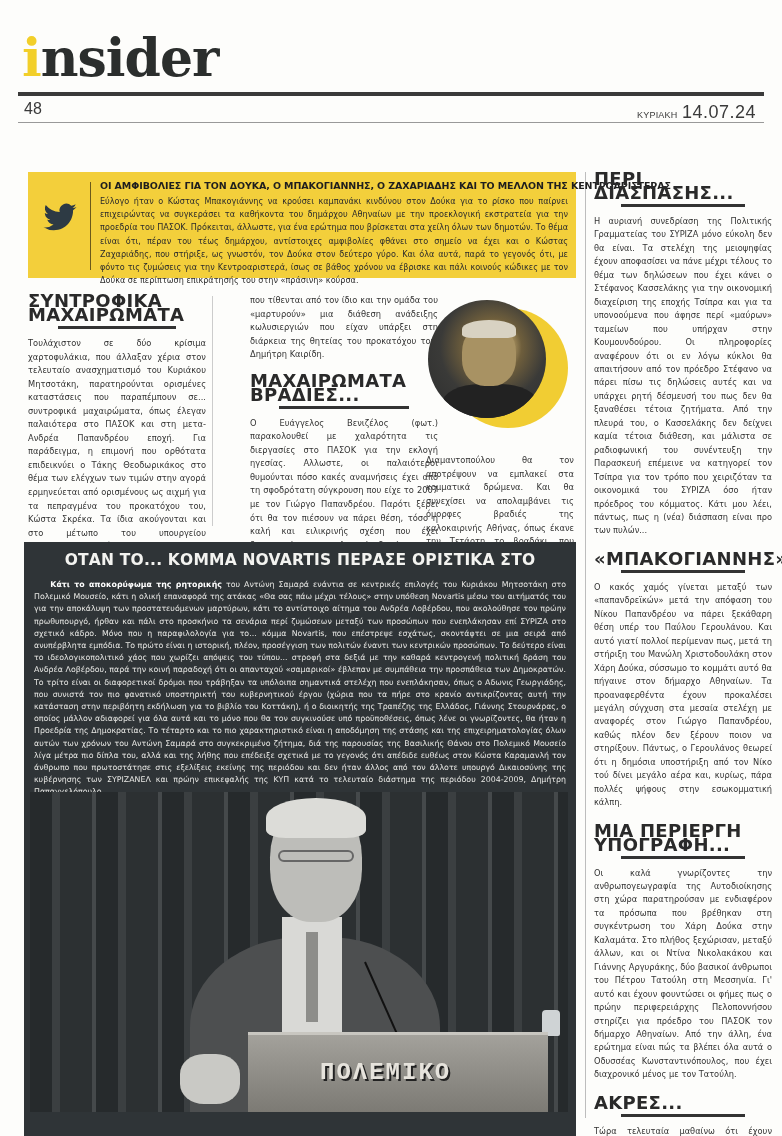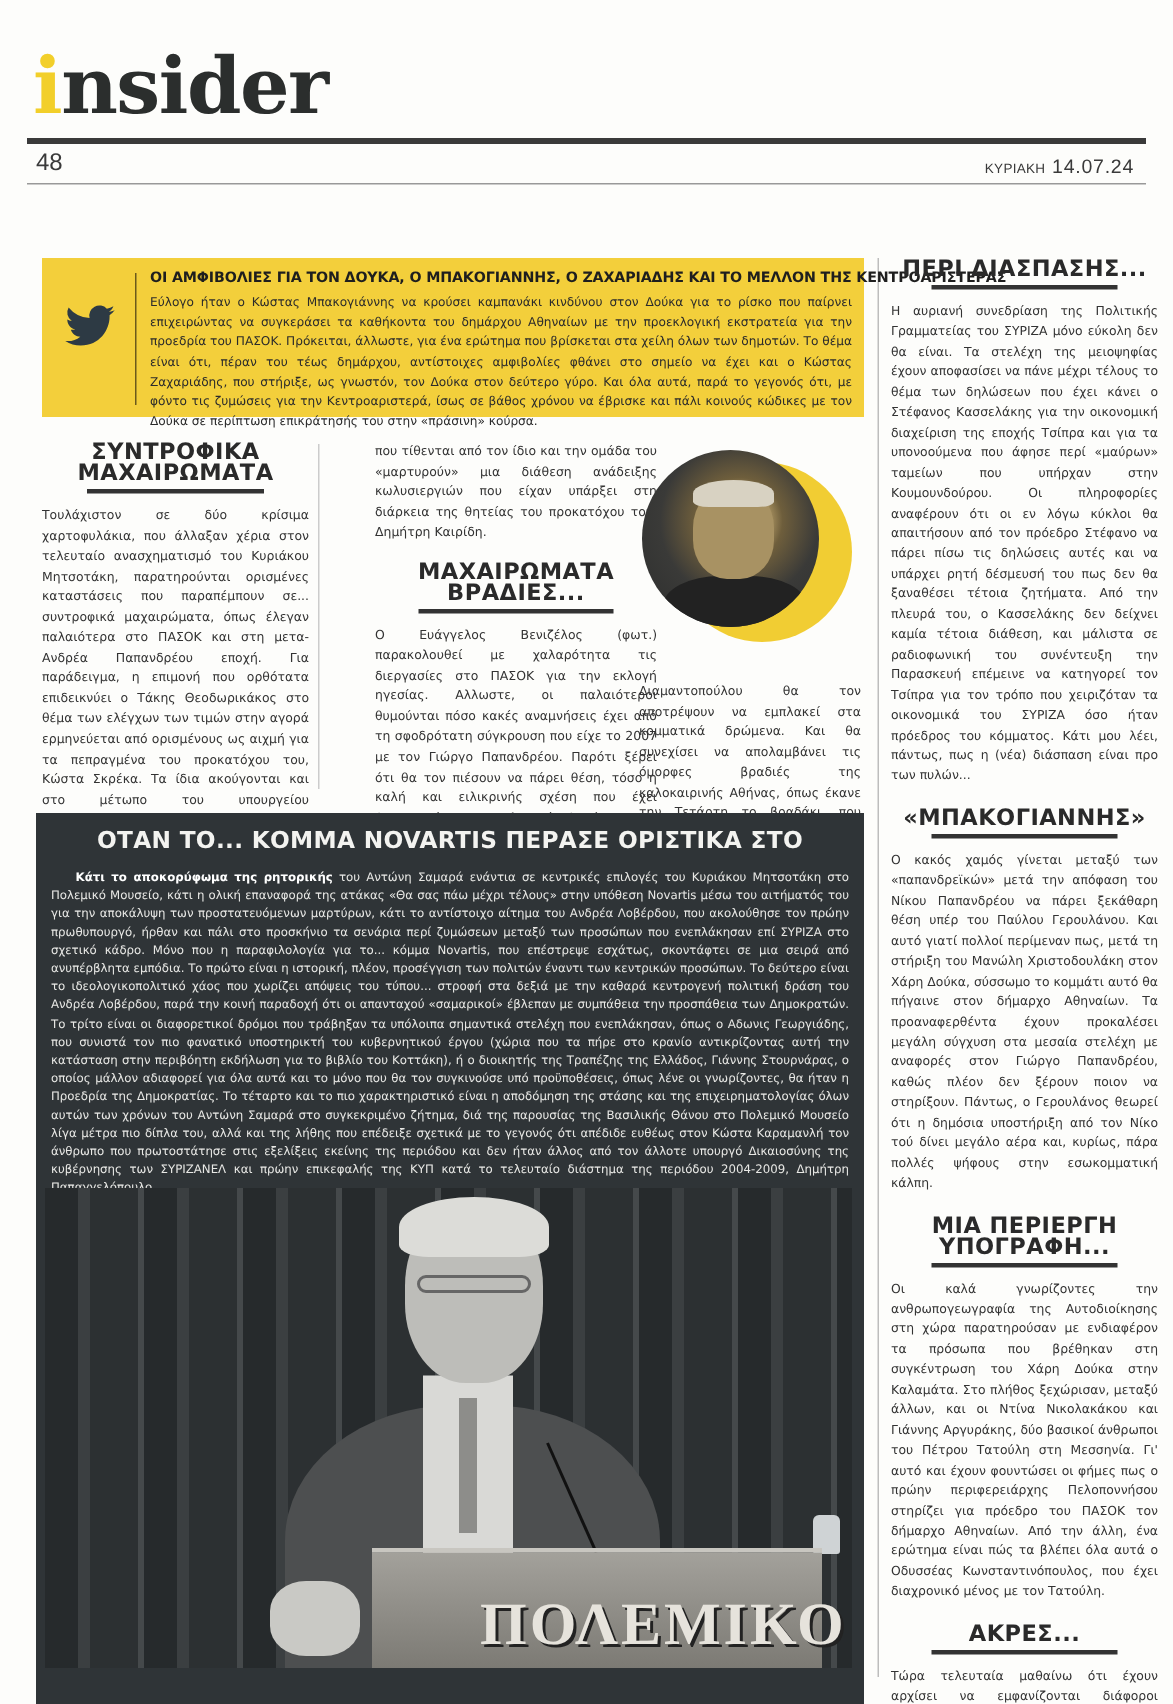--- a/index.html
+++ b/index.html
@@ -6,34 +6,34 @@
   html, body { width: 782px; height: 1136px; background: #fdfdfb; overflow: hidden; }
   body { position: relative; font-family: "DejaVu Sans", sans-serif; color: #2a2a2a; }
 
   .masthead { position: absolute; left: 22px; top: 30px; height: 56px; }
   .logo { font-family: "DejaVu Serif", serif; font-weight: bold; font-size: 52px; letter-spacing: -1px; line-height: 56px; color: #2b2e2d; }
   .logo .i { color: #f2cf2a; }
   .rule-top { position: absolute; left: 18px; right: 18px; top: 92px; height: 4px; background: #3a3a3a; }
   .page-no { position: absolute; left: 24px; top: 100px; font-size: 16px; font-family: "Liberation Sans", sans-serif; color: #3a3a3a; }
   .date { position: absolute; right: 26px; top: 102px; font-family: "Liberation Sans", sans-serif; color: #3a3a3a; }
   .date .day { font-size: 9px; letter-spacing: 0.2px; }
-  .date .d { font-size: 13px; letter-spacing: 0.5px; }
+  .date .d { font-size: 18px; letter-spacing: 0.5px; }
   .rule-bot { position: absolute; left: 18px; right: 18px; top: 122px; height: 1px; background: #999; }
 
   .vline { position: absolute; left: 585px; top: 172px; width: 1px; height: 946px; background: #bdbdbd; }
 
   
   .ybox { position: absolute; left: 28px; top: 172px; width: 548px; height: 106px; background: #f3cf3b; }
   .ybox .bird { position: absolute; left: 12px; top: 28px; width: 40px; height: 36px; }
   .ybox .divider { position: absolute; left: 62px; top: 10px; width: 1px; height: 88px; background: #6b5a1b; }
   .ybox .title { position: absolute; left: 72px; top: 8px; right: 8px; font-weight: bold; font-size: 9.5px; color: #1e1e1e; letter-spacing: -0.1px; white-space: nowrap; }
   .ybox .body { position: absolute; left: 72px; top: 23px; right: 8px; font-size: 8.1px; line-height: 13.2px; color: #2b2b2b; text-align: justify; }
 
   
-  .shead { text-align: center; font-weight: bold; font-family: "DejaVu Sans", sans-serif; color: #2a2a2a; letter-spacing: 0.3px; line-height: 14px; font-size: 15px; }
+  .shead { font-weight: bold; font-family: "DejaVu Sans", sans-serif; color: #2a2a2a; letter-spacing: 0.3px; line-height: 14px; font-size: 18px; }
   .shead-rule { height: 3px; background: #333; margin: 4px auto 8px; }
   .col-text { font-size: 8.3px; line-height: 13.55px; text-align: justify; color: #333; }
 
   .col1 { position: absolute; left: 28px; top: 294px; width: 178px; }
   .col2 { position: absolute; left: 218px; top: 294px; width: 188px; margin-left: 32px; }
   .vsep1 { position: absolute; left: 212px; top: 296px; width: 1px; height: 230px; background: #ccc; }
   .col3 { position: absolute; left: 426px; top: 300px; width: 148px; }
   .portrait { position: relative; width: 148px; height: 140px; margin-bottom: 14px; }
   .portrait .ring { position: absolute; left: 22px; top: 8px; width: 120px; height: 120px; border-radius: 50%; background: #f1cd33; }
   .portrait .face { position: absolute; left: 2px; top: 0px; width: 118px; height: 118px; border-radius: 50%; background: radial-gradient(circle at 55% 40%, #b9a06a 0 18%, #6e5e3c 30%, #3a3a38 55%, #2b2c2c 100%); overflow: hidden; }
@@ -54,21 +54,21 @@
            background: repeating-linear-gradient(90deg, #262a2c 0 22px, #3b3f41 22px 30px, #2c3032 30px 62px, #45494b 62px 66px); }
   .photo .man-suit { position: absolute; left: 160px; top: 145px; width: 250px; height: 200px; border-radius: 45% 45% 0 0; background: #4d4f50; }
   .photo .shirt { position: absolute; left: 252px; top: 125px; width: 60px; height: 120px; background: #d9d9d6; }
   .photo .tie { position: absolute; left: 276px; top: 140px; width: 12px; height: 90px; background: #8d8d8a; }
   .photo .head { position: absolute; left: 240px; top: 10px; width: 92px; height: 120px; border-radius: 46% 46% 44% 44%; background: #bdbdb9; }
   .photo .hair { position: absolute; left: 236px; top: 6px; width: 100px; height: 40px; border-radius: 50% 50% 20% 20%; background: #dcdcd8; }
   .photo .glasses { position: absolute; left: 248px; top: 58px; width: 76px; height: 12px; border: 2px solid #666; border-radius: 6px; }
   .photo .hand { position: absolute; left: 150px; top: 262px; width: 60px; height: 50px; border-radius: 40%; background: #c9c9c5; }
   .photo .mic { position: absolute; left: 334px; top: 170px; width: 2px; height: 80px; background: #111; transform: rotate(-24deg); transform-origin: top; }
   .podium { position: absolute; left: 218px; top: 240px; width: 300px; height: 90px; background: linear-gradient(180deg, #a3a19b, #77756f); border-top: 3px solid #c8c6c0; }
-  .podium-text { position: absolute; left: 72px; top: 24px; font-family: Liberation Serif, serif; font-weight: bold; font-size: 40px; letter-spacing: 2px; color: #e6e3dc; text-shadow: 2px 2px 0 #222; }
+  .podium-text { position: absolute; left: 72px; top: 24px; font-family: Liberation Mono, monospace; font-weight: bold; font-size: 24px; letter-spacing: 2px; color: #e6e3dc; text-shadow: 2px 2px 0 #222; }
   .bottle { position: absolute; left: 512px; top: 218px; width: 18px; height: 26px; border-radius: 4px 4px 2px 2px; background: #cfd3d5; }
 </style>
 </head>
 <body>
 
 <div class="masthead">
   <div class="logo"><span class="i">i</span><span>nsider</span></div>
 </div>
 <div class="rule-top"></div>
 <div class="page-no">48</div>

